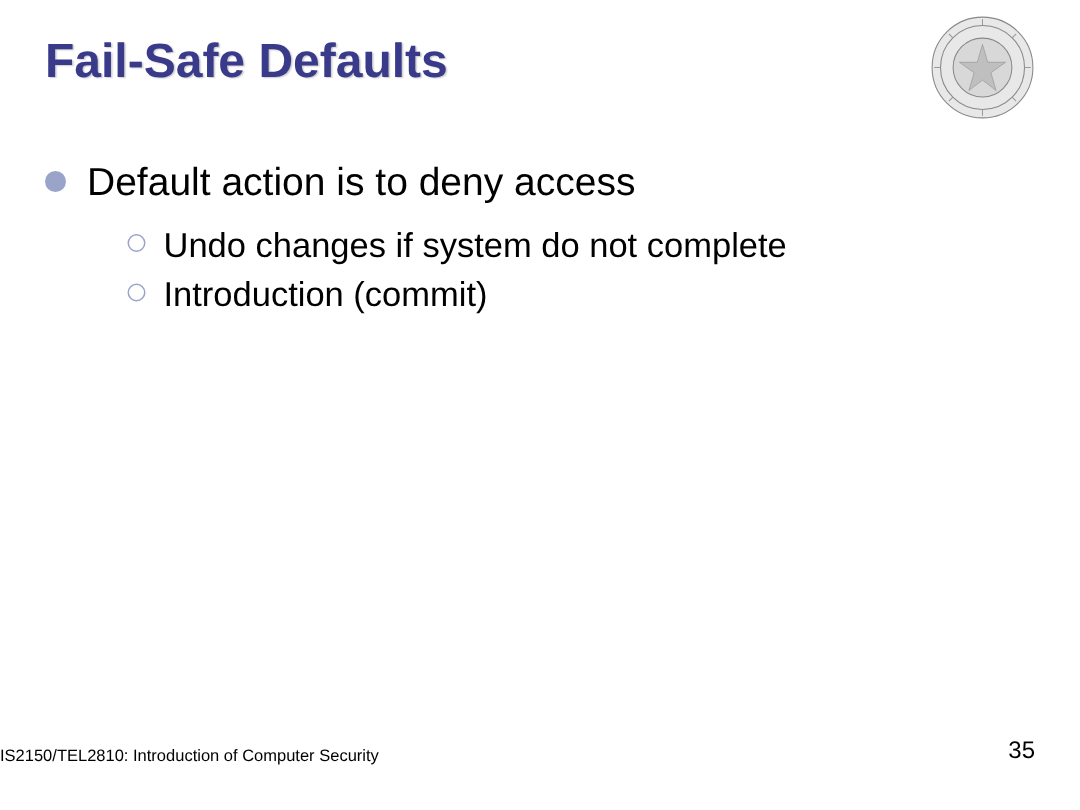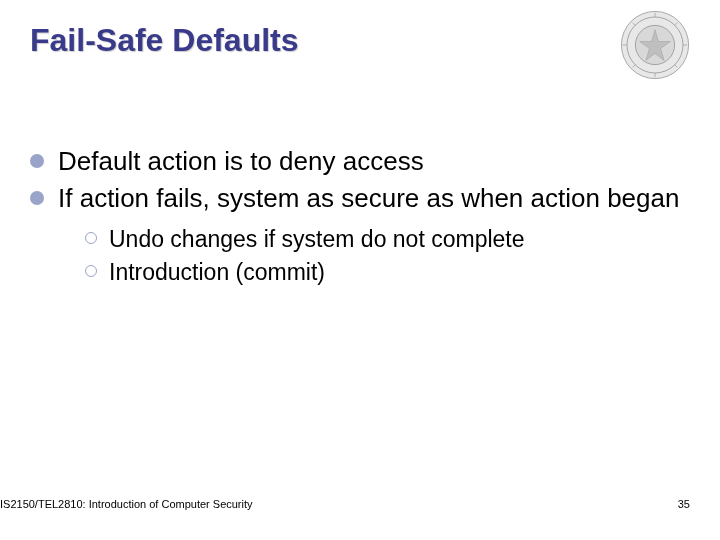--- a/index.html
+++ b/index.html
@@ -33,21 +33,20 @@
     right: 30px;
     width: 70px;
     height: 70px;
   }
   .seal svg { width: 100%; height: 100%; }
   .content {
     position: absolute;
     top: 105px;
     left: 30px;
     right: 40px;
-    margin-top: 40px;
   }
   .l1 {
     font-size: 26px;
     color: #000000;
     line-height: 1.25;
     margin-bottom: 4px;
     padding-left: 28px;
     position: relative;
   }
   .l1 .bullet {
@@ -86,21 +85,21 @@
     bottom: 18px;
     left: 0;
     right: 0;
     font-size: 11px;
     color: #000000;
   }
   .pagenum {
     position: absolute;
     bottom: 18px;
     right: 30px;
-    font-size: 11px;
+    font-size: 16px;
     color: #000000;
   }
 </style>
 </head>
 <body>
 
 <div class="slide">
 
   <div class="title">Fail-Safe Defaults</div>
 
@@ -121,24 +120,20 @@
         <line x1="78" y1="22" x2="82" y2="18"></line>
       </g>
     </svg>
   </div>
 
   <div class="content">
     <div class="l1">
       <span class="bullet"></span>
       <span>Default action is to deny access</span>
     </div>
-    <div class="l1">
-      <span class="bullet"></span>
-      <span>If action fails, system as secure as when action began</span>
-    </div>
     <div class="l2group">
       <div class="l2">
         <span class="ring"></span>
         <span>Undo changes if system do not complete</span>
       </div>
       <div class="l2">
         <span class="ring"></span>
         <span>Introduction (commit)</span>
       </div>
     </div>

